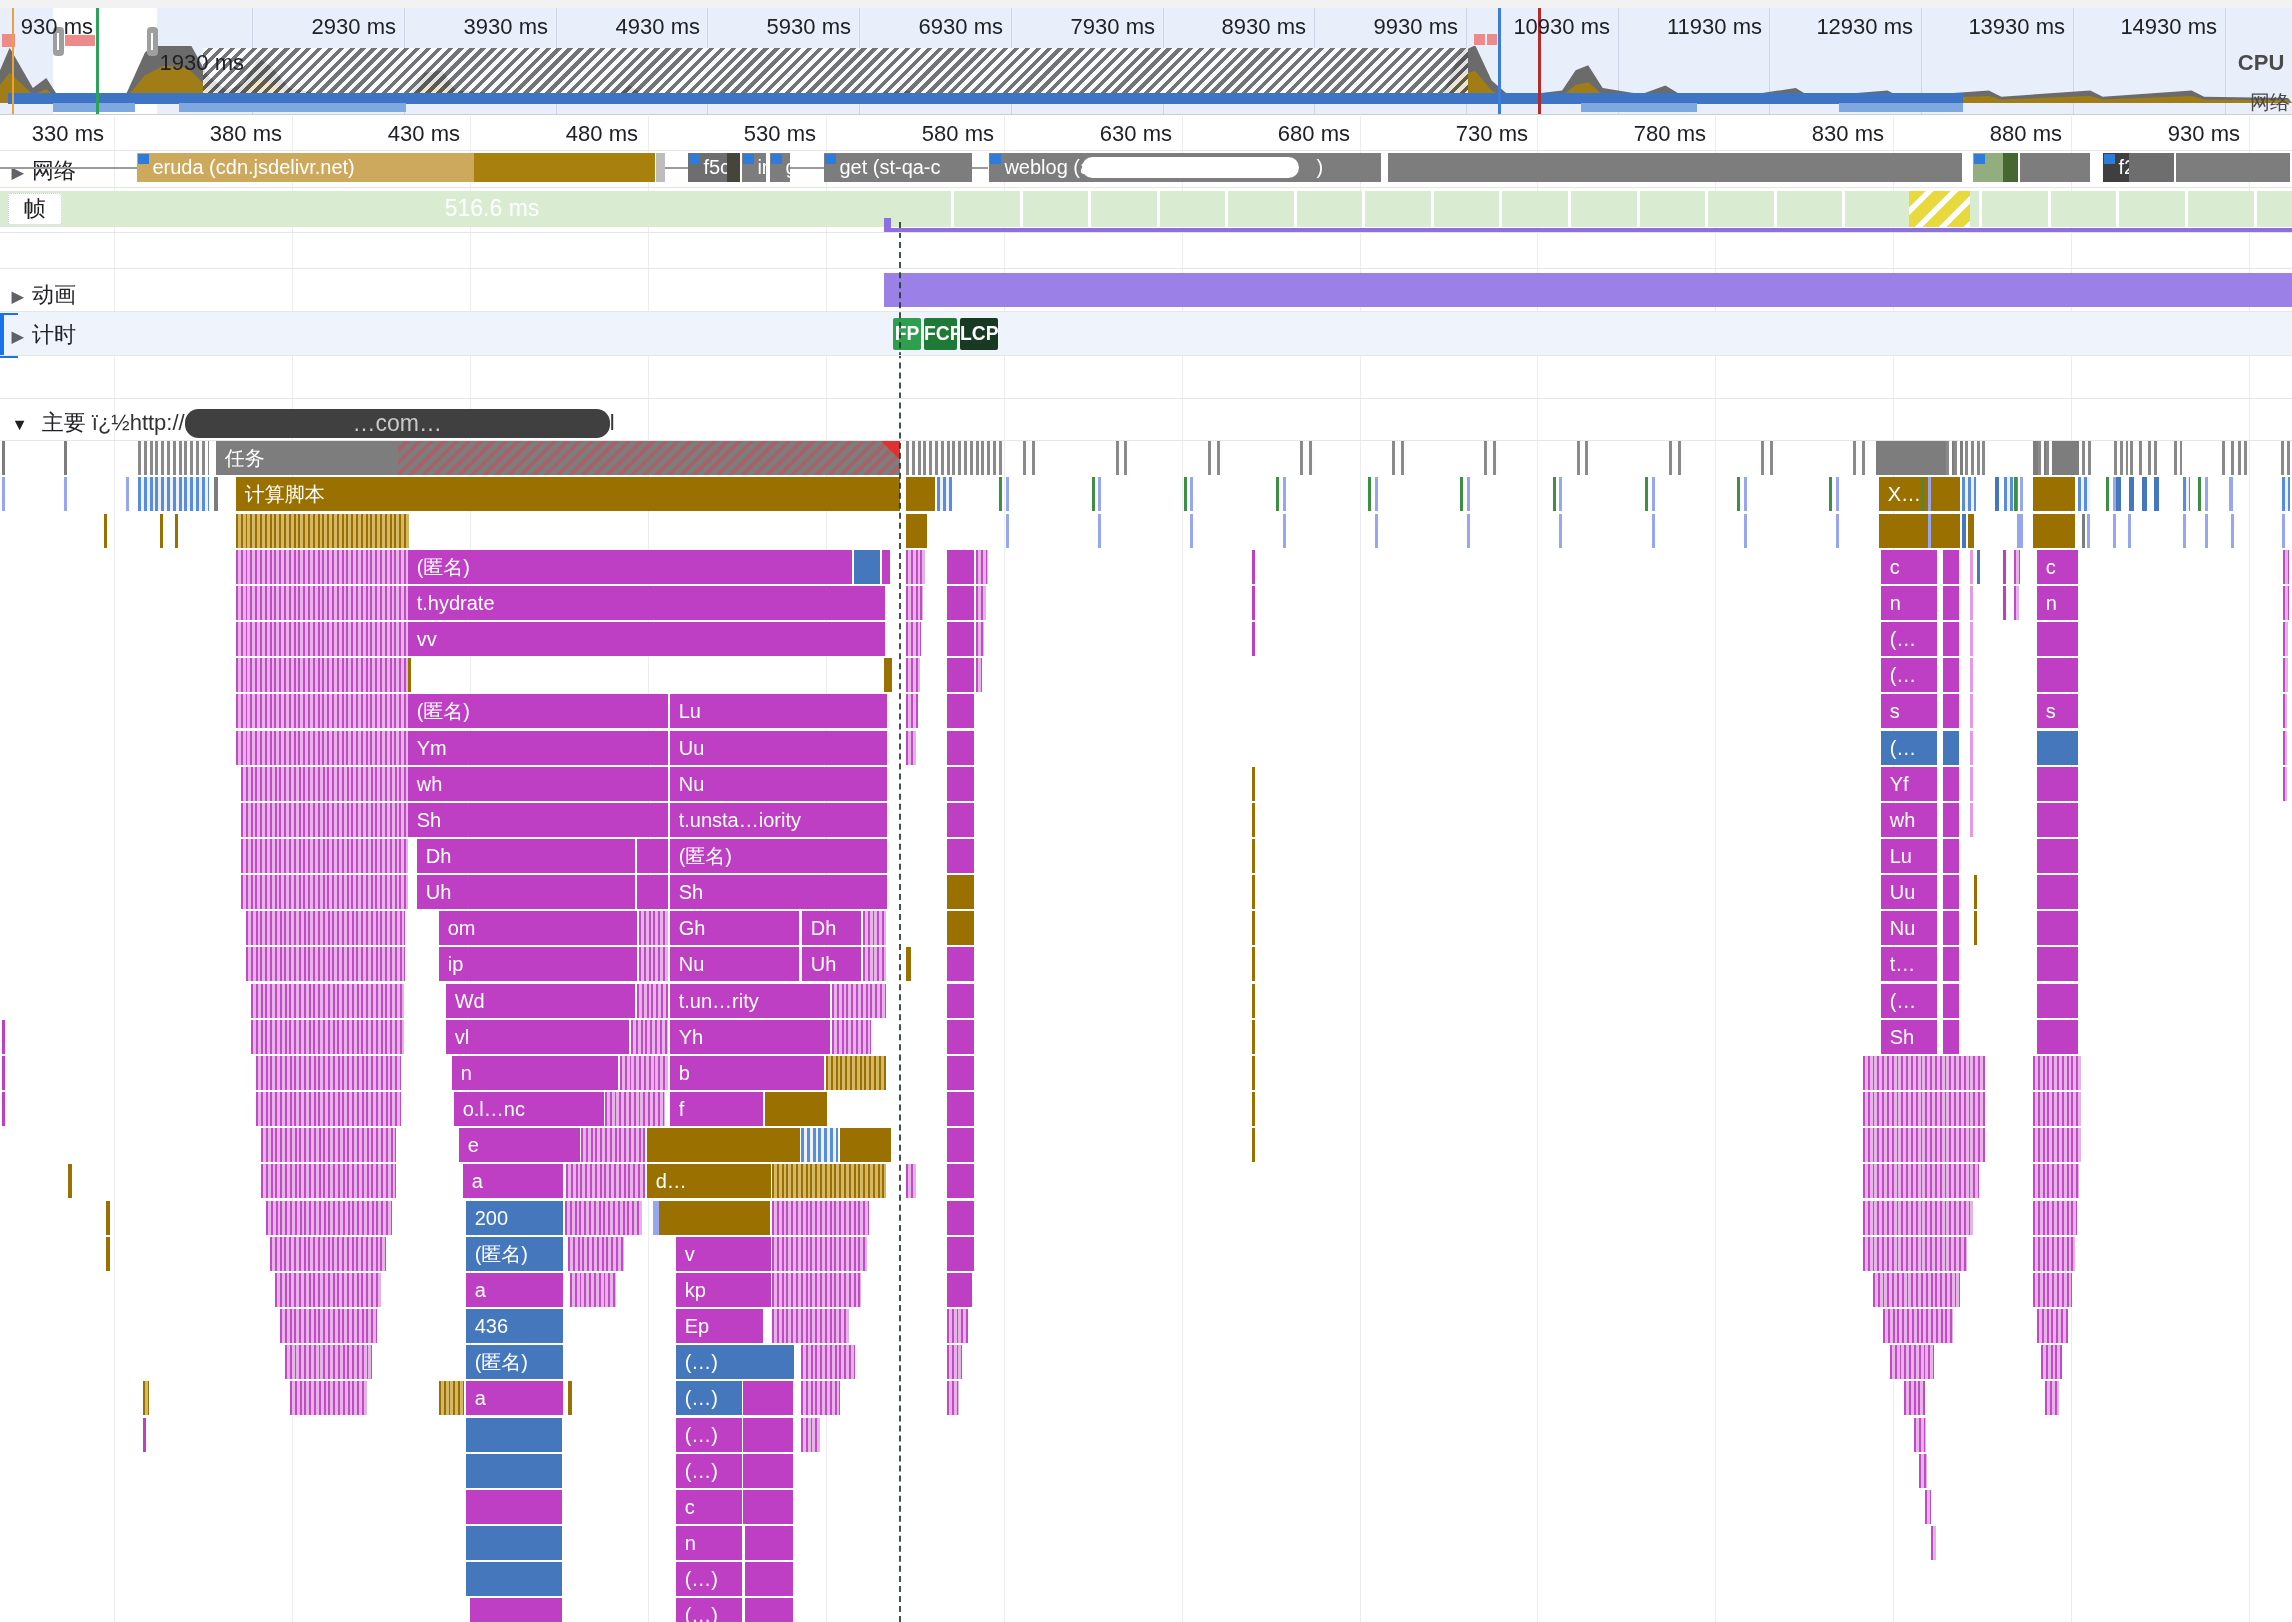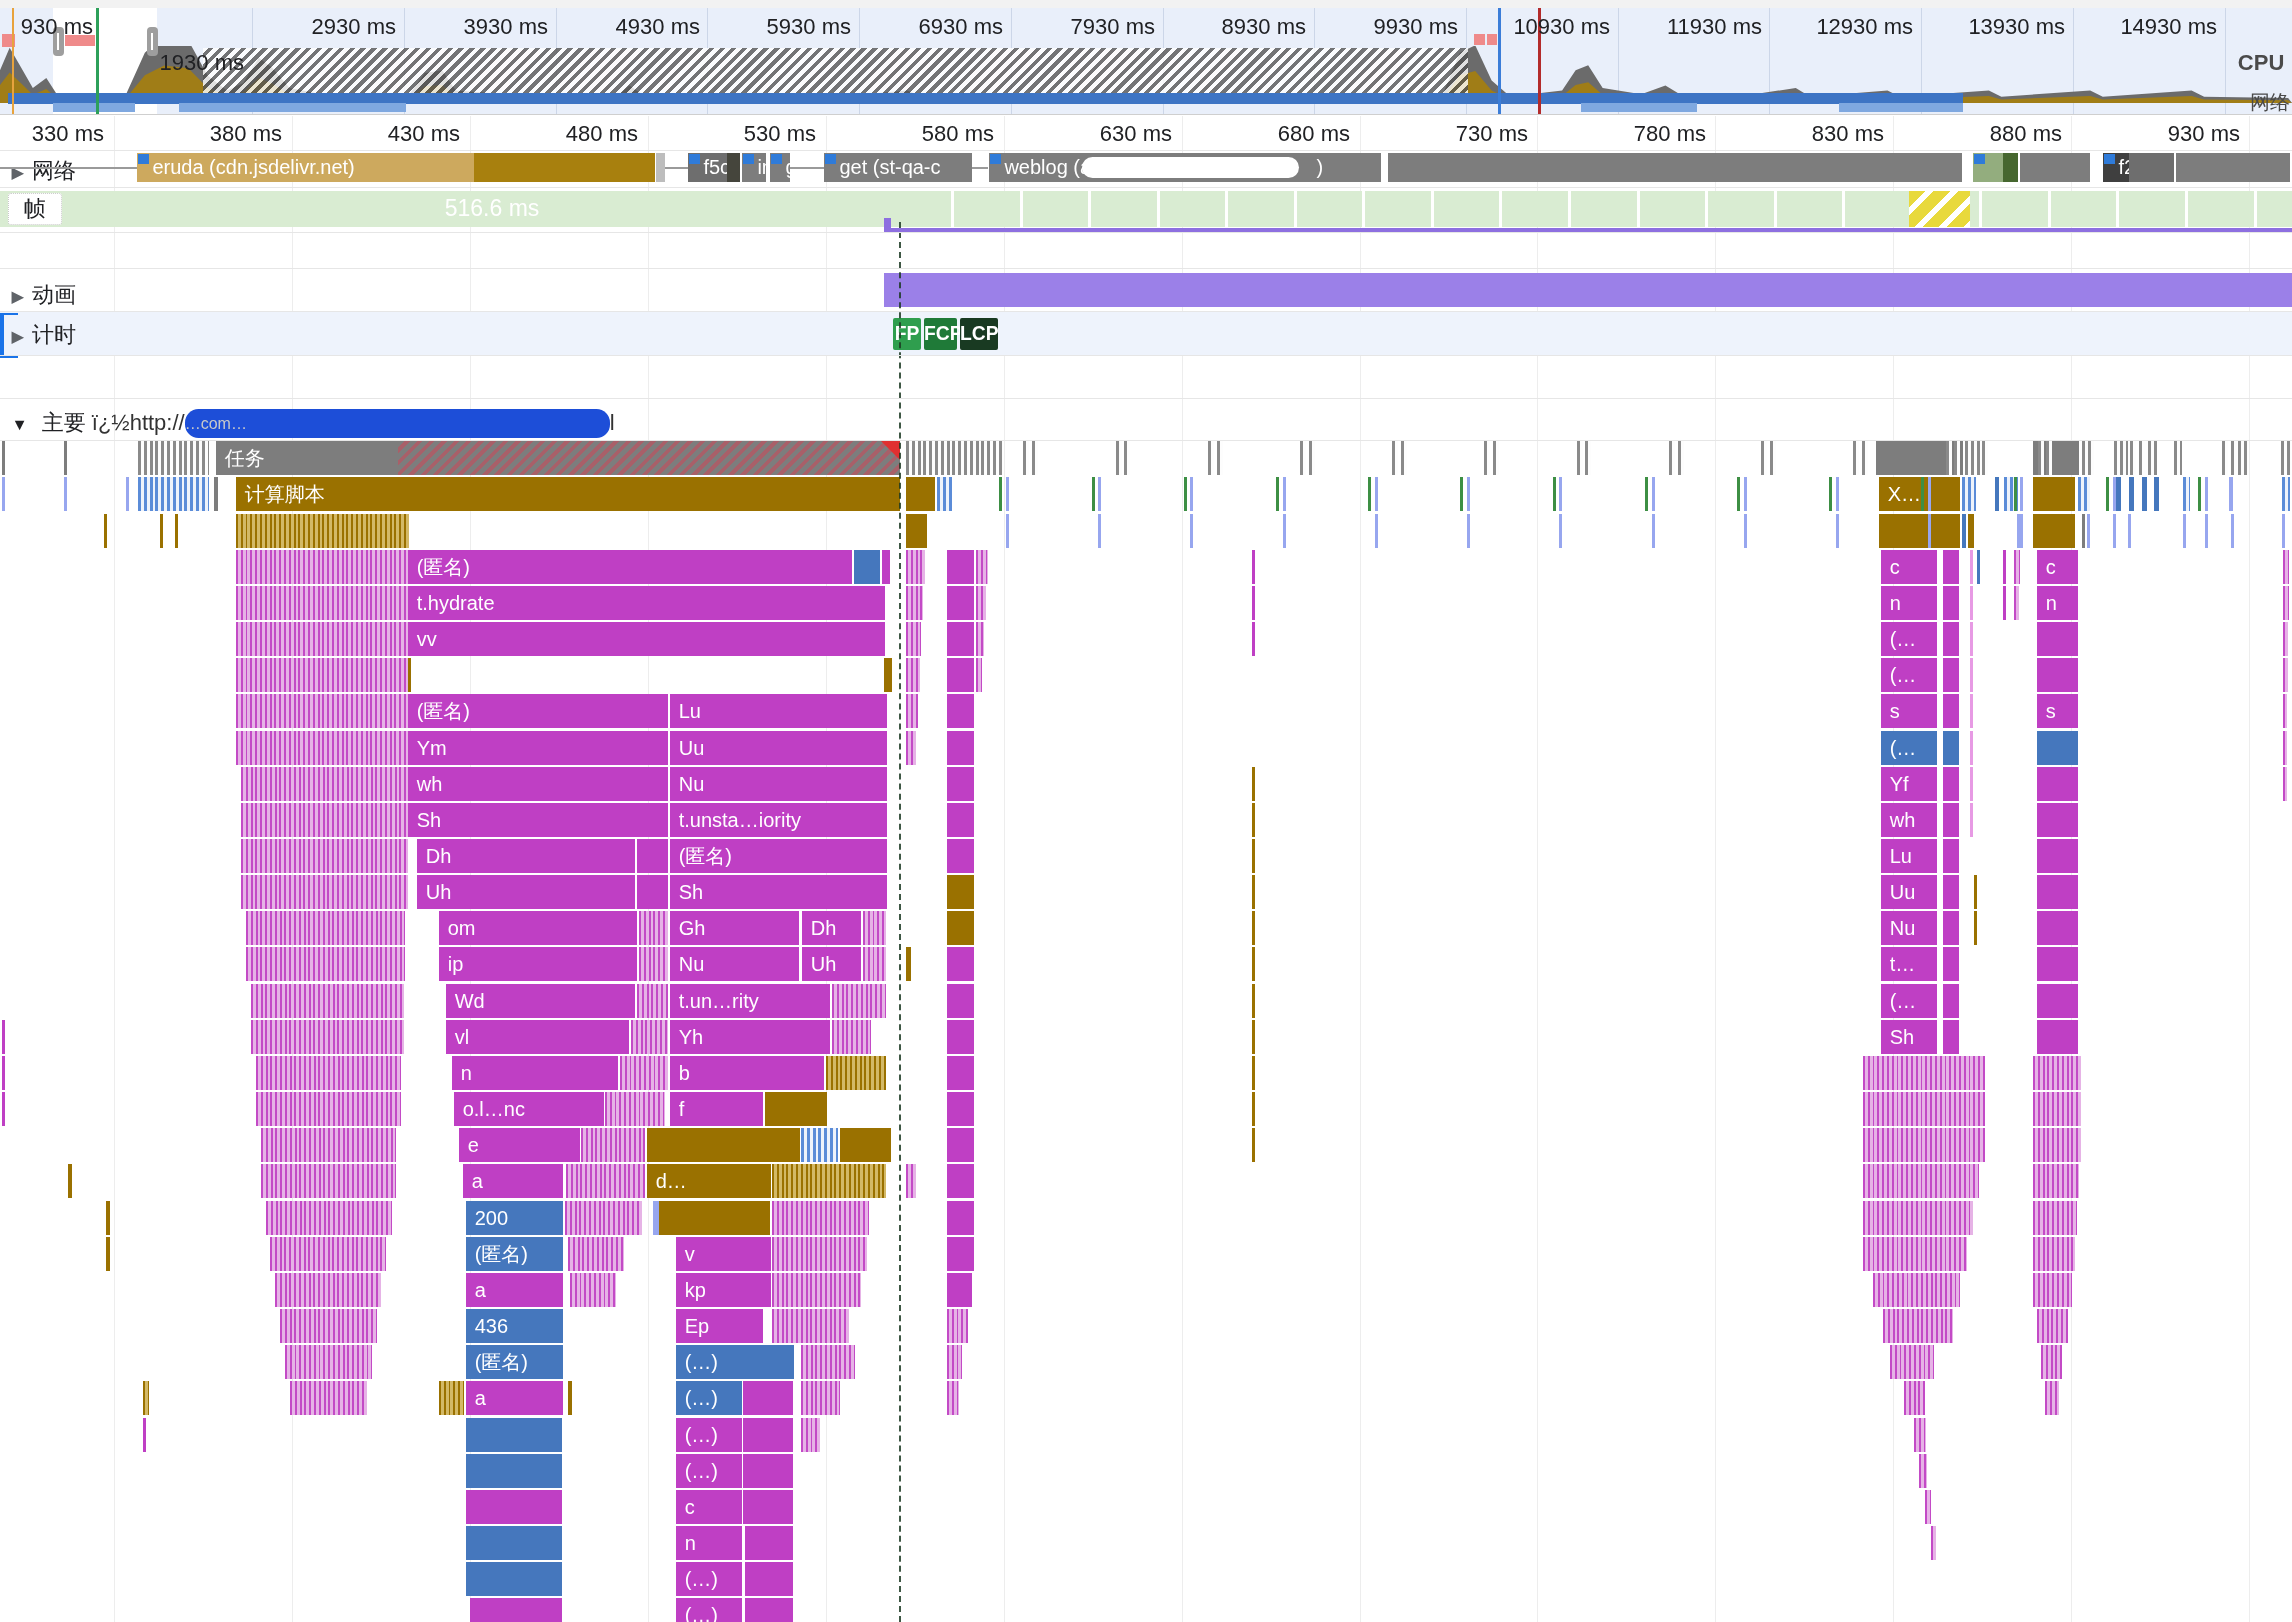--- a/index.html
+++ b/index.html
@@ -195,21 +195,21 @@
     <div class="badge" id="fp-badge" style="top: 6.8px; left: 893px; width: 28px; background: rgb(47, 158, 78);">FP</div>
     <div class="badge" id="fcp-badge" style="top: 6.8px; left: 924px; width: 33px; background: rgb(31, 122, 56);">FCP</div>
     <div class="badge" id="lcp-badge" style="top: 6.8px; left: 960px; width: 38px; background: rgb(25, 58, 34);">LCP</div>
   </div>
 
 
   <div class="abs" id="main-header" style="left:0;top:401px;width:2292px;height:40px;">
     <div class="track-label" style="left:11.6px;top:6.8px;">
       <span class="tri" style="color:#202124;">▼</span>
       <span>主要</span>
-      <span style="color:#333;">ï¿½http://</span><span style="display:inline-block;vertical-align:middle;width:425px;height:29px;background:#1d4ed8;border-radius:13.5px;color:#c9c9c9;overflow:hidden;font-size:16px;line-height:29px;">…com…</span><span style="color:#333;">l</span>
+      <span style="color:#333;">ï¿½http://</span><span style="display:inline-block;vertical-align:middle;width:425px;height:29px;background:#404040;border-radius:13.5px;color:#c9c9c9;overflow:hidden;font-size:23px;line-height:29px;text-align:center;">…com…</span><span style="color:#333;">l</span>
     </div>
   </div>
 
   <div class="abs" id="flame" style="left:0;top:0;width:2292px;height:1622px;pointer-events:none;">
       <div class="seg c-gr" style="left: 1.9px; top: 441px; width: 2.9px; height: 34px; pointer-events: auto;"></div>
       <div class="seg c-gr" style="left: 64px; top: 441px; width: 2.9px; height: 34px; pointer-events: auto;"></div>
       <div class="seg c-grs" style="left: 138px; top: 441px; width: 71px; height: 34px; pointer-events: auto;"></div>
       <div class="seg c-gr" style="left: 216px; top: 441px; width: 182px; height: 34px; pointer-events: auto;"><span>任务</span></div>
       <div class="seg c-th" style="left: 398px; top: 441px; width: 502px; height: 34px; pointer-events: auto;"></div>
       <div class="seg c-grs" style="left: 906px; top: 441px; width: 97px; height: 34px; pointer-events: auto;"></div>

